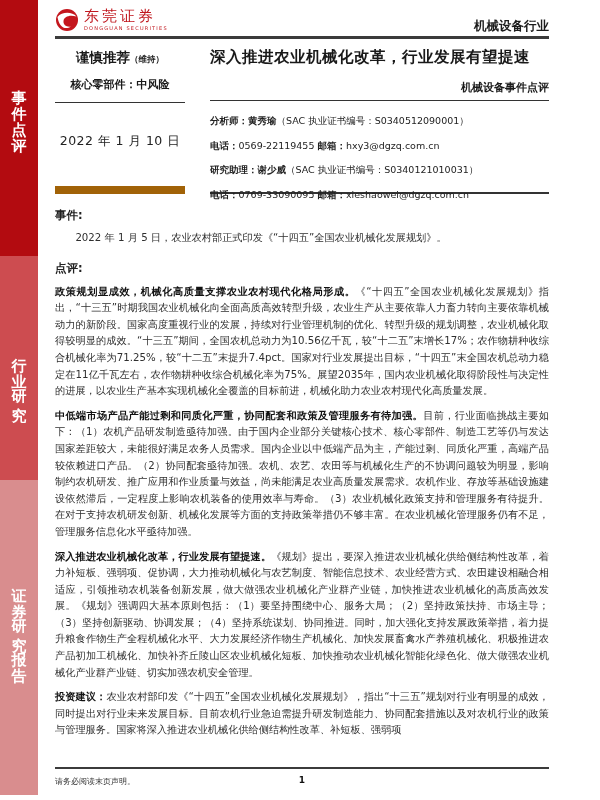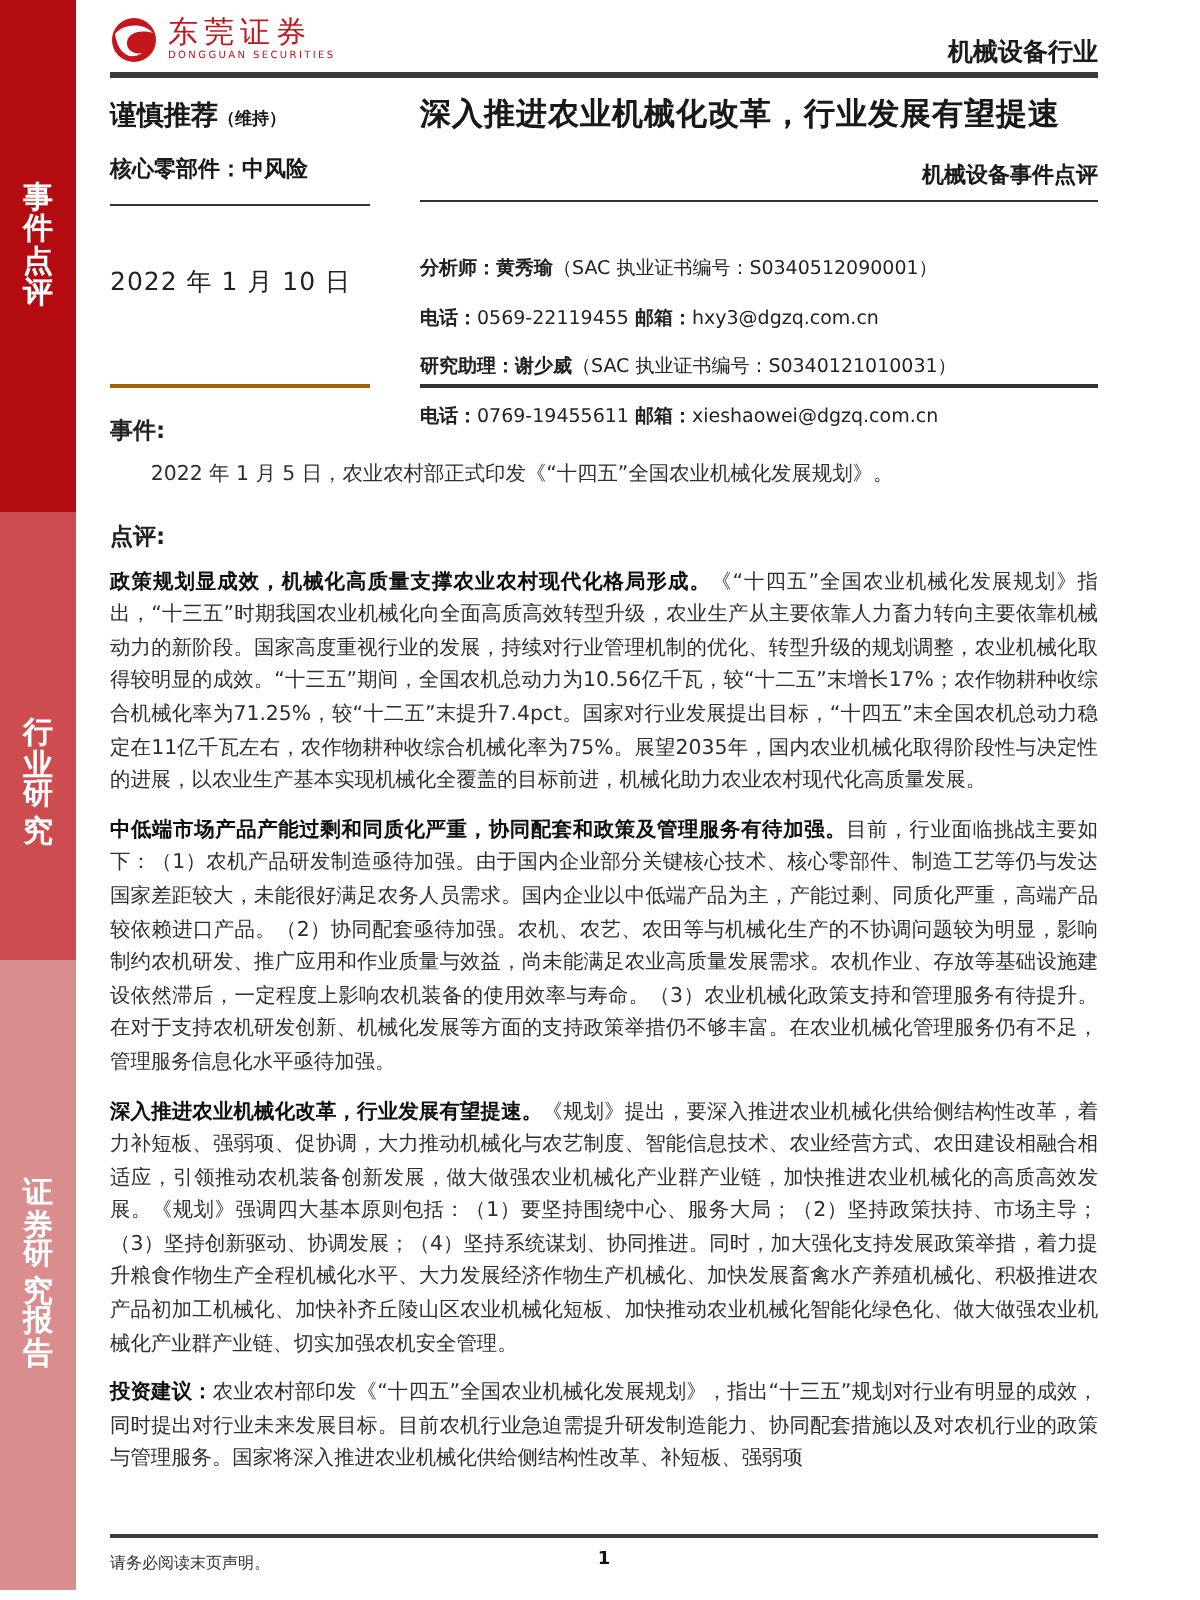--- a/index.html
+++ b/index.html
@@ -25,31 +25,31 @@
   .header{display:flex;justify-content:space-between;align-items:flex-start;height:26px;margin-bottom:2px;}
   .logo{display:flex;gap:5px;align-items:center;}
   .logo-icon svg{display:block;}
   .logo-stack{display:flex;flex-direction:column;line-height:1;}
   .logo-cn{font-family:"DejaVu Serif","Liberation Serif",serif;font-weight:normal;font-size:15px;letter-spacing:3px;}
   .logo-en{font-size:5px;letter-spacing:1.2px;margin-top:2px;}
   .industry-tag{font-size:12.5px;font-weight:bold;color:#1c1c1c;margin-top:10px;}
   .top-rule{border-top:3px solid #3b3b3b;}
   
   .info{display:flex;margin-top:8px;}
-  .col-l{width:130px;margin-right:25px;height:147px;border-bottom:2px solid #a16207;box-sizing:border-box;position:relative;}
+  .col-l{width:130px;margin-right:25px;height:147px;border-bottom:8px solid #a16207;box-sizing:border-box;position:relative;text-align:center;}
   .col-r{flex:1;height:147px;border-bottom:2px solid #333;box-sizing:border-box;position:relative;}
   .rating{font-size:13.5px;font-weight:bold;color:#1a1a1a;margin-top:2px;}
   .rating-note{font-size:8.5px;}
   .risk{font-size:11px;font-weight:bold;color:#1a1a1a;margin-top:10px;}
   .hr-l{border-top:1.5px solid #333;margin-top:10px;}
   .date{font-size:12.5px;color:#222;margin-top:30px;letter-spacing:0.5px;}
   .title{font-size:15.5px;font-weight:bold;color:#191919;letter-spacing:0.5px;}
   .subtitle{font-size:11px;font-weight:bold;color:#1a1a1a;text-align:right;margin-top:12px;}
   .hr-r{border-top:1.5px solid #333;margin-top:5px;}
-  .analysts{margin-top:27px;}
+  .analysts{margin-top:14px;}
   .a-line{font-size:9.5px;color:#222;margin-bottom:11.5px;white-space:nowrap;}
   
   .sec-head{font-size:11.5px;font-weight:bold;color:#222;margin-top:14px;}
   .event-body{font-size:10.2px;line-height:16.6px;margin:7px 0 0 0;text-indent:2em;text-align:justify;color:#2f2f2f;}
   .body-p{font-size:10.2px;line-height:16.6px;margin:8px 0 0 0;text-align:justify;color:#2f2f2f;}
   .body-p b{color:#111;}
   
   .footer{position:absolute;left:55px;top:767px;width:494px;height:33px;background:#fff;border-top:2px solid #3b3b3b;}
   .footer-row{position:relative;height:100%;}
   .disclaimer{position:absolute;left:0;top:7px;font-size:8px;color:#333;}
@@ -99,21 +99,21 @@
       <div class="date">2022 年 1 月 10 日</div>
     </div>
     <div class="col-r">
       <div class="title">深入推进农业机械化改革，行业发展有望提速</div>
       <div class="subtitle">机械设备事件点评</div>
       <div class="hr-r"></div>
       <div class="analysts">
           <div class="a-line"><span style="font-weight: bold;">分析师：黄秀瑜</span><span>（SAC 执业证书编号：S0340512090001）</span></div>
           <div class="a-line"><span style="font-weight: bold;">电话：</span><span>0569-22119455 </span><span style="font-weight: bold;">邮箱：</span><span>hxy3@dgzq.com.cn</span></div>
           <div class="a-line"><span style="font-weight: bold;">研究助理：谢少威</span><span>（SAC 执业证书编号：S0340121010031）</span></div>
-          <div class="a-line"><span style="font-weight: bold;">电话：</span><span>0769-19455611 </span><span style="font-weight: bold;">邮箱：</span><span>xieshaowei@dgzq.com.cn</span></div>
+          <div class="a-line"><span style="font-weight: bold;">电话：</span><span>0769-33090095 </span><span style="font-weight: bold;">邮箱：</span><span>xieshaowei@dgzq.com.cn</span></div>
         </div>
     </div>
   </div>
 
   <div class="sec-head">事件:</div>
   <p class="event-body">2022 年 1 月 5 日，农业农村部正式印发《“十四五”全国农业机械化发展规划》。</p>
 
   <div class="sec-head">点评:</div>
   <div id="paras">
       <p class="body-p"><b>政策规划显成效，机械化高质量支撑农业农村现代化格局形成。</b>《“十四五”全国农业机械化发展规划》指出，“十三五”时期我国农业机械化向全面高质高效转型升级，农业生产从主要依靠人力畜力转向主要依靠机械动力的新阶段。国家高度重视行业的发展，持续对行业管理机制的优化、转型升级的规划调整，农业机械化取得较明显的成效。“十三五”期间，全国农机总动力为10.56亿千瓦，较“十二五”末增长17%；农作物耕种收综合机械化率为71.25%，较“十二五”末提升7.4pct。国家对行业发展提出目标，“十四五”末全国农机总动力稳定在11亿千瓦左右，农作物耕种收综合机械化率为75%。展望2035年，国内农业机械化取得阶段性与决定性的进展，以农业生产基本实现机械化全覆盖的目标前进，机械化助力农业农村现代化高质量发展。</p>

